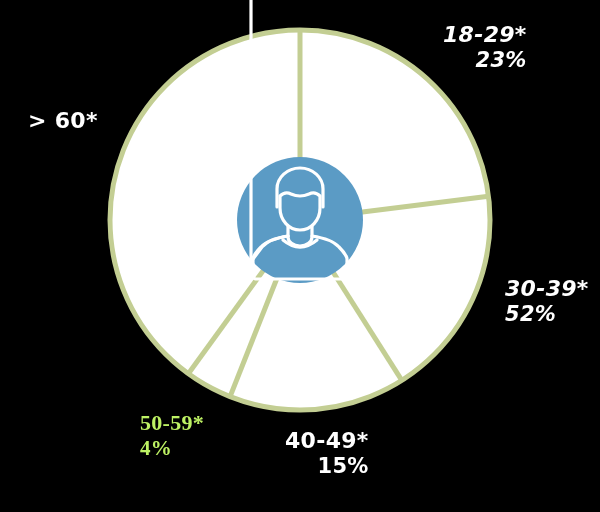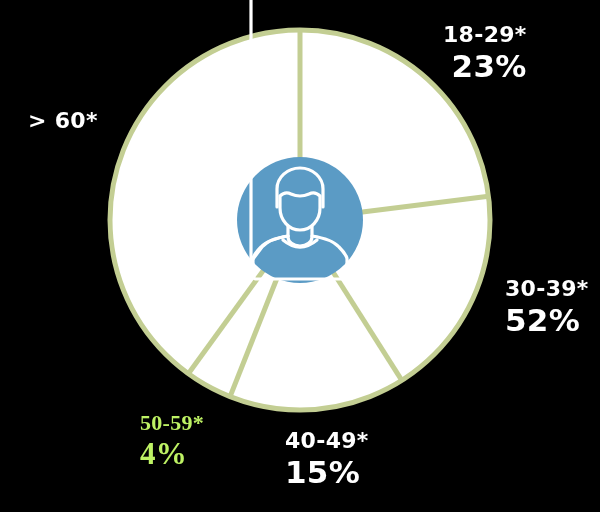--- a/index.html
+++ b/index.html
@@ -31,23 +31,23 @@
     line-height: 1.18;
     white-space: nowrap;
     letter-spacing: 0.3px;
   }
   .pie-label .cat {
     display: block;
     font-size: 22px;
   }
   .pie-label .val {
     display: block;
-    font-size: 31px;
+    font-size: 21px;
   }
-  .lbl-align-right { text-align: right; }
+  .lbl-align-right { text-align: right; font-style: italic; }
   .lbl-align-center{ text-align: center; }
 
   
   #label-18-29 { left: 443px; top: 22px;  }
   #label-30-39 { left: 505px; top: 276px; }
   #label-40-49 { left: 285px; top: 428px; }
   #label-50-59 { left: 140px; top: 410px; }
   #label-60    { left: 28px;  top: 108px; }
 </style>
 </head>
@@ -91,21 +91,21 @@
   <div class="pie-label lbl-align-right" id="label-18-29" style="text-align: right; color: rgb(255, 255, 255);">
     <span class="cat">18-29*</span>
     <span class="val">23%</span>
   </div>
 
   <div class="pie-label lbl-align-right" id="label-30-39" style="text-align: left; color: rgb(255, 255, 255);">
     <span class="cat">30-39*</span>
     <span class="val">52%</span>
   </div>
 
-  <div class="pie-label lbl-align-center" id="label-40-49" style="text-align: left; color: rgb(255, 255, 255);">
+  <div class="pie-label lbl-align-center" id="label-40-49" style="text-align: right; color: rgb(255, 255, 255);">
     <span class="cat">40-49*</span>
     <span class="val">15%</span>
   </div>
 
   <div class="pie-label lbl-align-center" id="label-50-59" style="text-align: left; color: #bef264; font-family: Liberation Serif, serif;">
     <span class="cat">50-59*</span>
     <span class="val">4%</span>
   </div>
 
   <div class="pie-label lbl-align-center" id="label-60" style="text-align: right; color: rgb(255, 255, 255);">

